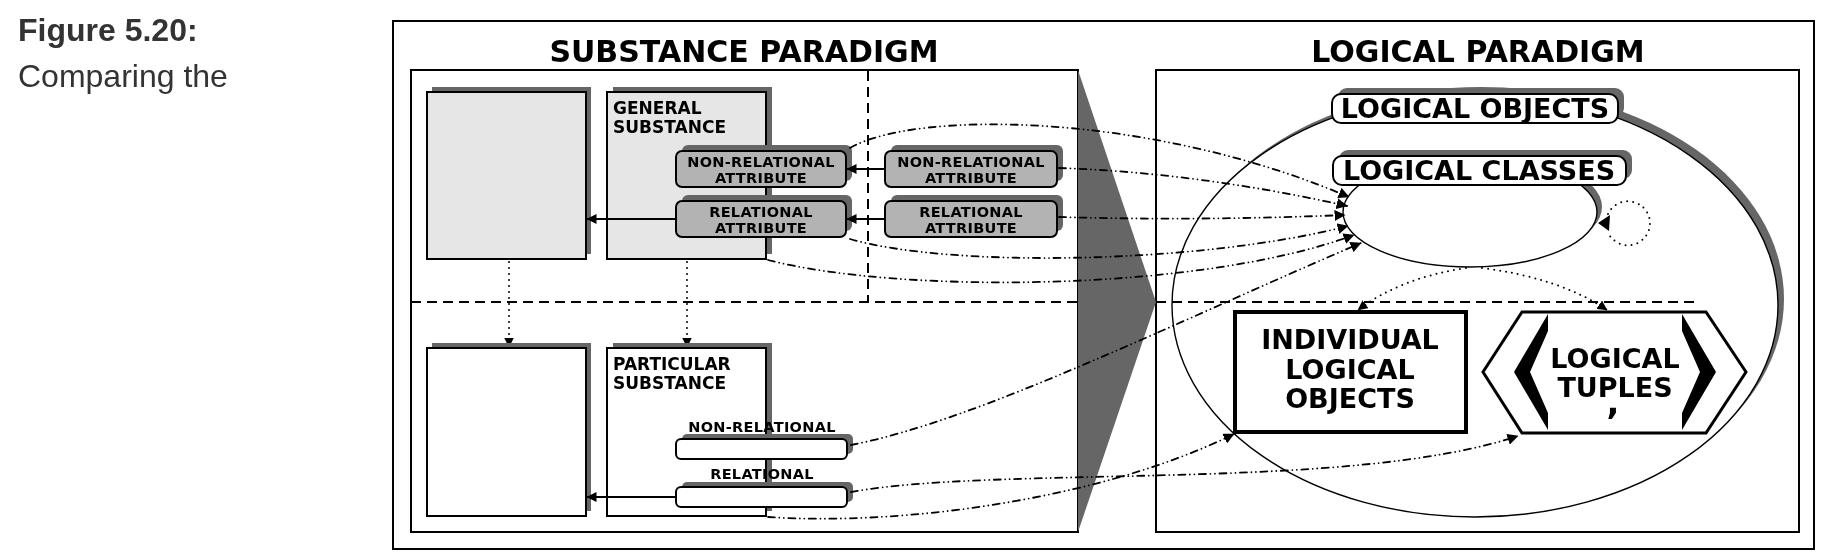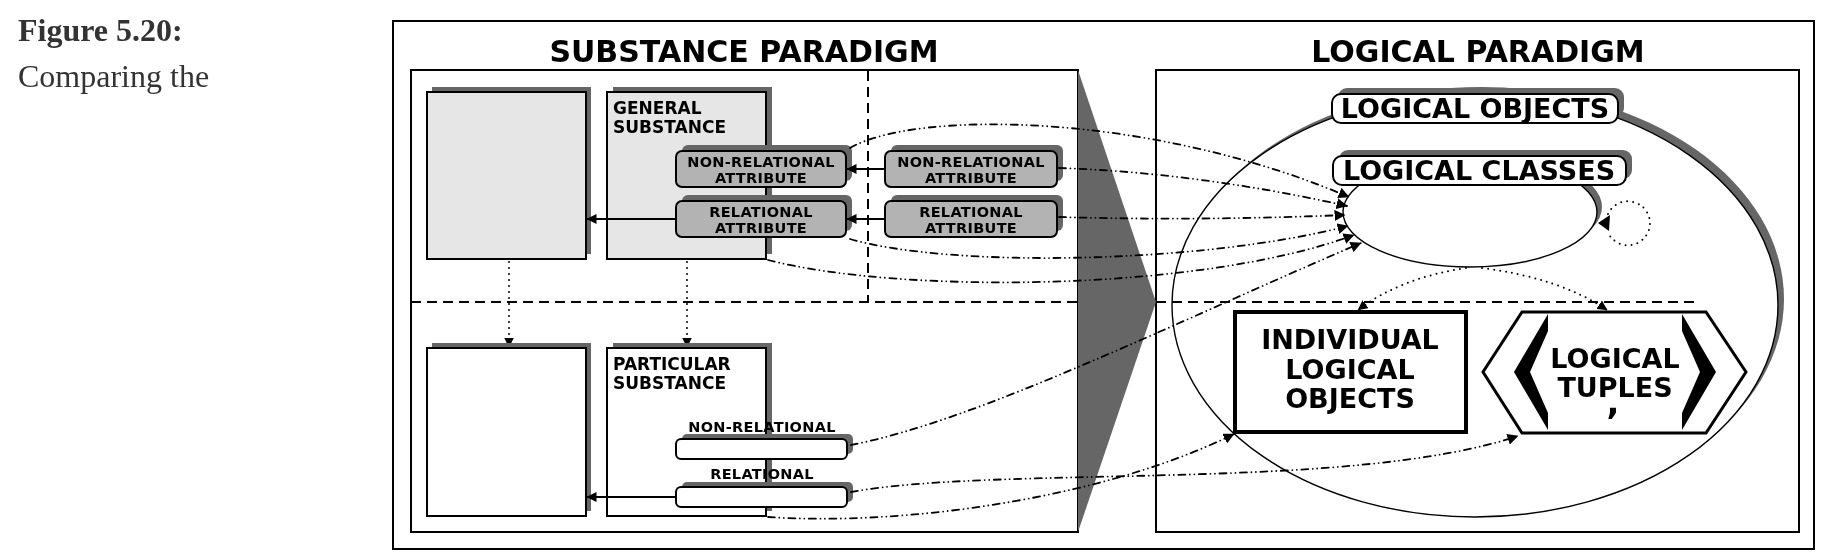--- a/index.html
+++ b/index.html
@@ -6,21 +6,21 @@
     --ink: #000000;
     --caption_text: #333333;
     --shadow_gray: #666666;
     --box_fill_light: #e6e6e6;
     --attribute_fill: #b3b3b3;
     --background: #ffffff;
   }
   html, body { margin: 0; padding: 0; background: var(--background); }
   #page { position: relative; width: 1829px; height: 558px; overflow: hidden; background: var(--background); }
   .caption { position: absolute; left: 18px; color: var(--caption_text);
-             font-family: Liberation Serif, serif; font-size: 32px; line-height: 40px; white-space: nowrap; }
+             font-family: Liberation Sans, sans-serif; font-size: 32px; line-height: 40px; white-space: nowrap; }
   #cap-label { top: 10px; font-weight: bold; }
   #cap-l1 { top: 56px; text-align: center; }
   #cap-l2 { top: 96px; }
   svg#diagram { position: absolute; left: 0; top: 0; }
   .t { font-family: "DejaVu Sans", sans-serif; font-weight: bold; fill: var(--ink); }
   .title { font-size: 30px; text-anchor: middle; }
   .lbl17 { font-size: 17px; }
   .attr { font-size: 14.5px; text-anchor: middle; letter-spacing: 0.3px; }
   .big { font-size: 27px; text-anchor: middle; }
   .shadow { fill: var(--shadow_gray); }

